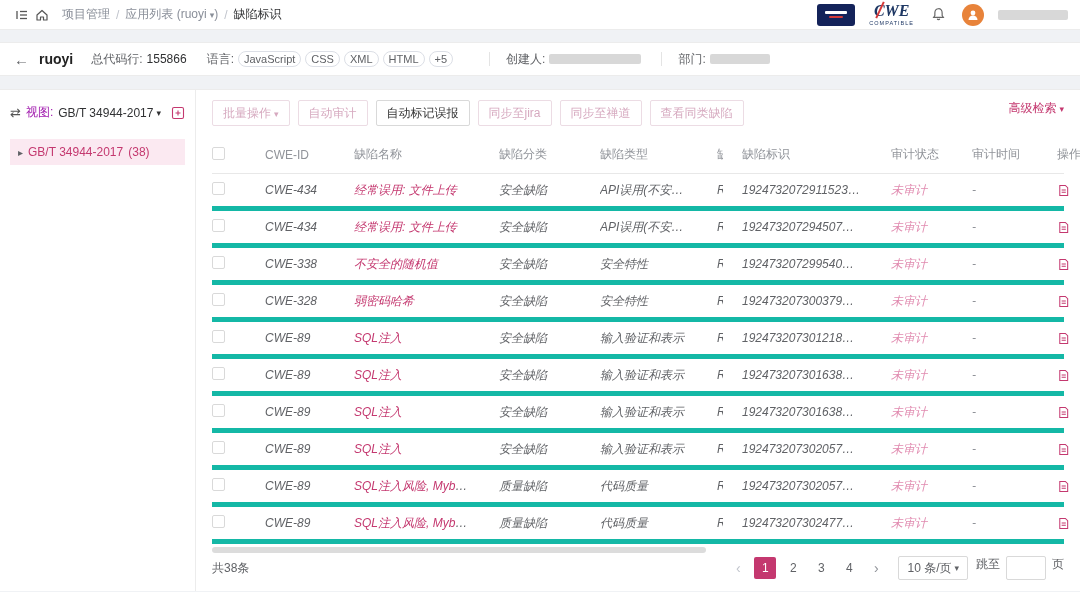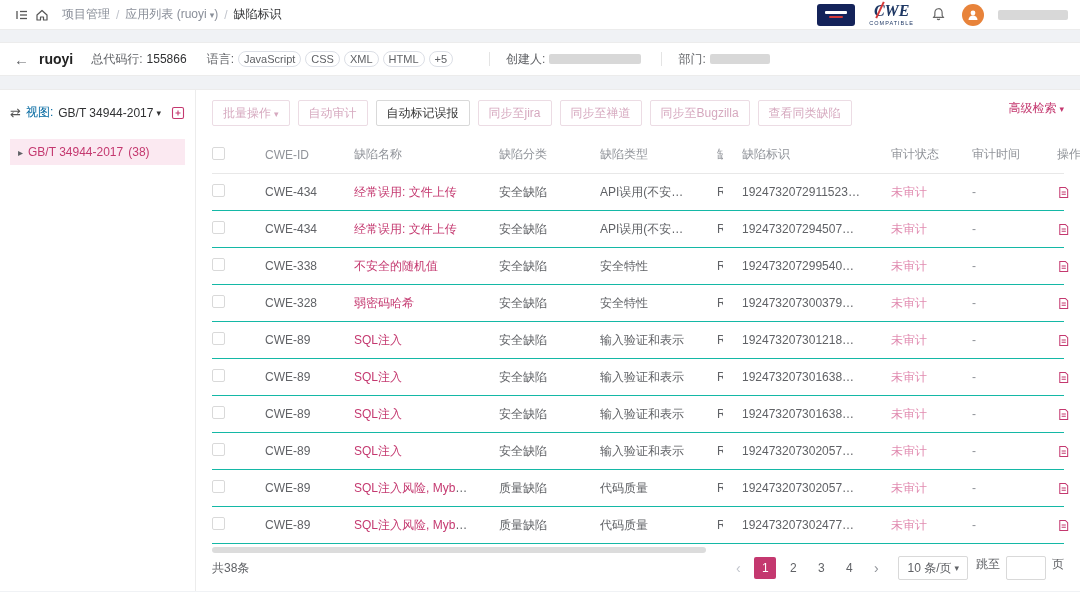--- a/index.html
+++ b/index.html
@@ -33,38 +33,38 @@
   .meta-value { color:#303133; margin-right:20px; }
   .lang-tags { display:flex; gap:4px; margin-right:20px; }
   .lang-tag { border:1px solid #dcdfe6; border-radius:8px; padding:1px 5px; font-size:11px; color:#606266; background:#fff; }
   .vdiv { width:1px; height:14px; background:#e4e4e4; margin:0 16px; }
 
   
   .content { height:502px; margin-top:13px; background:#fff; border-top:1px solid #ececec; display:flex; }
   .sidebar { width:196px; border-right:1px solid #ececec; padding:14px 10px; }
   .side-head { display:flex; align-items:center; gap:5px; }
   .swap-ic { color:#555; font-size:13px; }
-  .view-label { color:#0369a1; }
+  .view-label { color:#a21caf; }
   .view-value { color:#303133; cursor:pointer; display:flex; align-items:center; }
   .side-head .spacer { flex:1; }
   .tree-item { margin-top:18px; display:flex; align-items:center; gap:5px; background:#fbe9f1; padding:6px 8px; cursor:pointer; }
   .tree-caret { color:#606266; font-size:10px; }
   .tree-label, .tree-count { color:#c4386f; }
 
   .main { flex:1; padding:10px 16px 0 16px; display:flex; flex-direction:column; min-width:0; }
   .toolbar { display:flex; align-items:flex-start; gap:8px; }
   .tbtn { height:26px; padding:0 10px; background:#fff; border:1px solid #d9d9d9; border-radius:2px; font-size:12px; color:#333; cursor:pointer; font-family:inherit; }
   .tbtn.disabled { color:#d6a9bf; border-color:#ecdce4; cursor:not-allowed; }
   .advanced { margin-left:auto; color:#c4386f; cursor:pointer; display:flex; align-items:center; }
 
   
   .table { margin-top:10px; }
   .thead, .trow { display:grid; grid-template-columns:28px 64px 120px 76px 92px minmax(0,1fr) 124px 56px 60px 74px; align-items:center;gap:25px; }
   .thead { height:38px; border-bottom:1px solid #e8e8e8; }
-  .trow { height:37px; border-bottom:1px solid #14b8a6; }
+  .trow { height:37px; border-bottom:5px solid #14b8a6;font-style:italic; }
   .th { color:#909399; white-space:nowrap; overflow:hidden; text-overflow:ellipsis; padding-right:6px; }
   .td { color:#606266; white-space:nowrap; overflow:hidden; text-overflow:ellipsis; padding-right:6px; }
   .th-ops { display:flex; align-items:center; justify-content:space-between; padding-right:0; }
   .gear { color:#8a8f99; font-size:13px; cursor:pointer; }
   .cb { width:13px; height:13px; border:1px solid #d9d9d9; border-radius:2px; background:#fff; display:inline-block; cursor:pointer; }
   .link { color:#c4386f; cursor:pointer; text-decoration:none; }
   .status { color:#e18bb0; }
   .c-time { color:#909399; }
   .ops { display:flex; gap:11px; align-items:center; }
   .op { color:#c4386f; cursor:pointer; display:flex; }
@@ -187,21 +187,20 @@
 
   <main class="main">
 
     <div class="toolbar">
       <span style="display:flex;gap:8px" id="toolbar-buttons">
           <button class="tbtn disabled">批量操作<span class="caret">▾</span></button>
           <button class="tbtn disabled">自动审计</button>
           <button class="tbtn">自动标记误报</button>
           <button class="tbtn disabled">同步至jira</button>
           <button class="tbtn disabled">同步至禅道</button>
-          <button class="tbtn disabled">同步至Bugzilla</button>
           <button class="tbtn disabled">查看同类缺陷</button>
         </span>
       <span class="advanced">
           <span>高级检索</span>
           <span class="caret">▾</span>
         </span>
     </div>
 
     <div class="table">
       <div class="thead">

